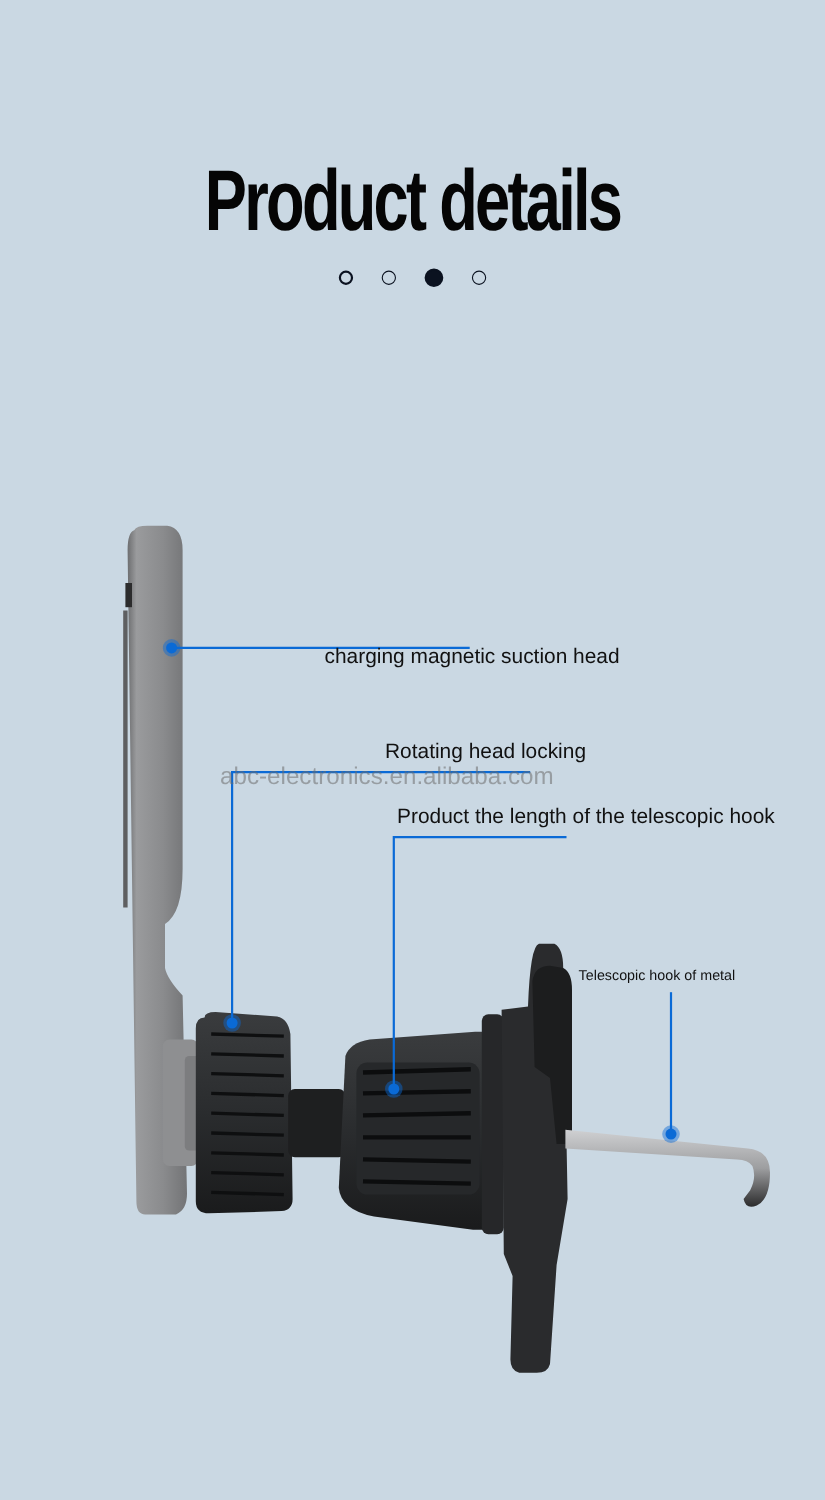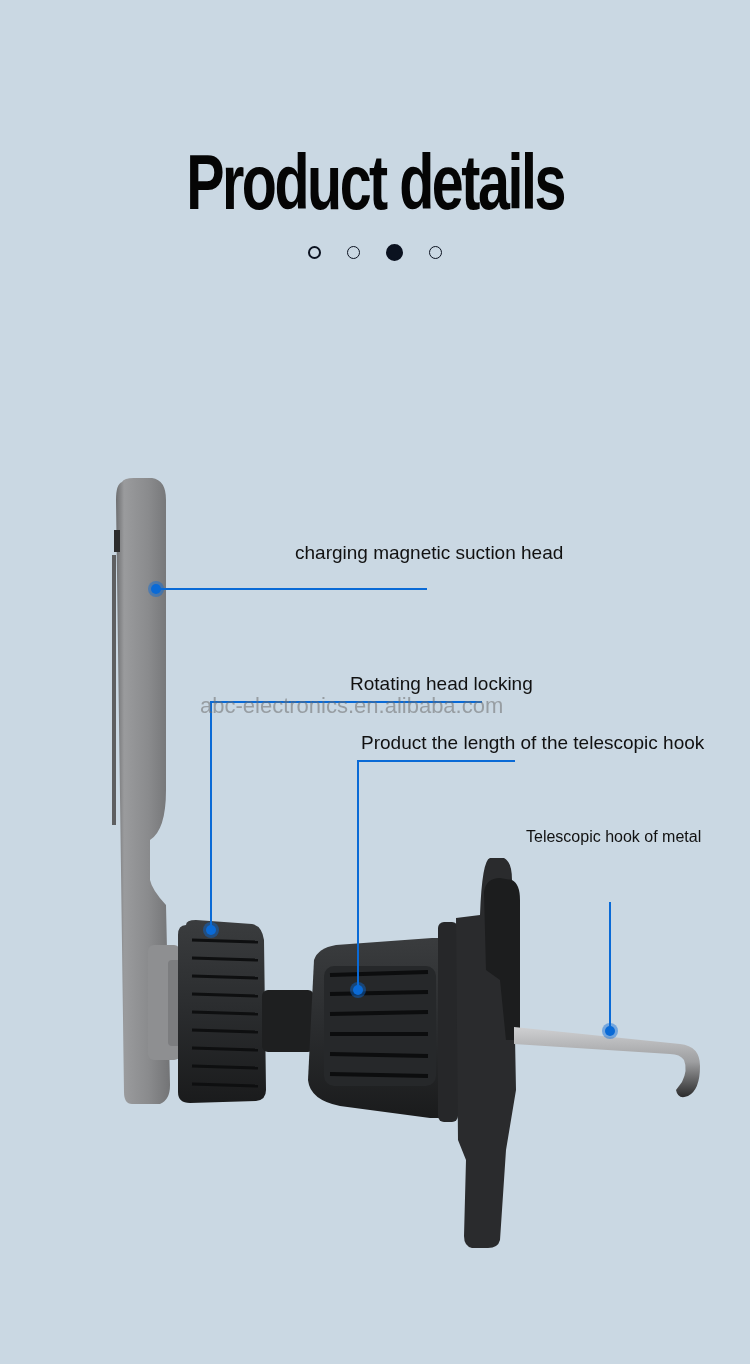--- a/index.html
+++ b/index.html
@@ -140,16 +140,16 @@
     <circle cx="211" cy="930" r="5" fill="#0a6ad6"></circle>
     <circle cx="358" cy="990" r="8" fill="#0a6ad6" opacity="0.45"></circle>
     <circle cx="358" cy="990" r="5" fill="#0a6ad6"></circle>
     <circle cx="610" cy="1031" r="8" fill="#0a6ad6" opacity="0.45"></circle>
     <circle cx="610" cy="1031" r="5" fill="#0a6ad6"></circle>
   </g>
 </svg>
 
 <div class="watermark">abc-electronics.en.alibaba.com</div>
 
-<div class="label" style="left:295px; top:542px; font-size:19px;">charging magnetic suction head</div>
+<div class="label" style="left:295px; top:587px; font-size:19px;">charging magnetic suction head</div>
 <div class="label" style="left:350px; top:673px; font-size:19px;">Rotating head locking</div>
 <div class="label" style="left:361px; top:732px; font-size:19px;">Product the length of the telescopic hook</div>
-<div class="label" style="left:526px; top:828px; font-size:16px;">Telescopic hook of metal</div>
+<div class="label" style="left:526px; top:879px; font-size:13px;">Telescopic hook of metal</div>
 
 </body></html>

